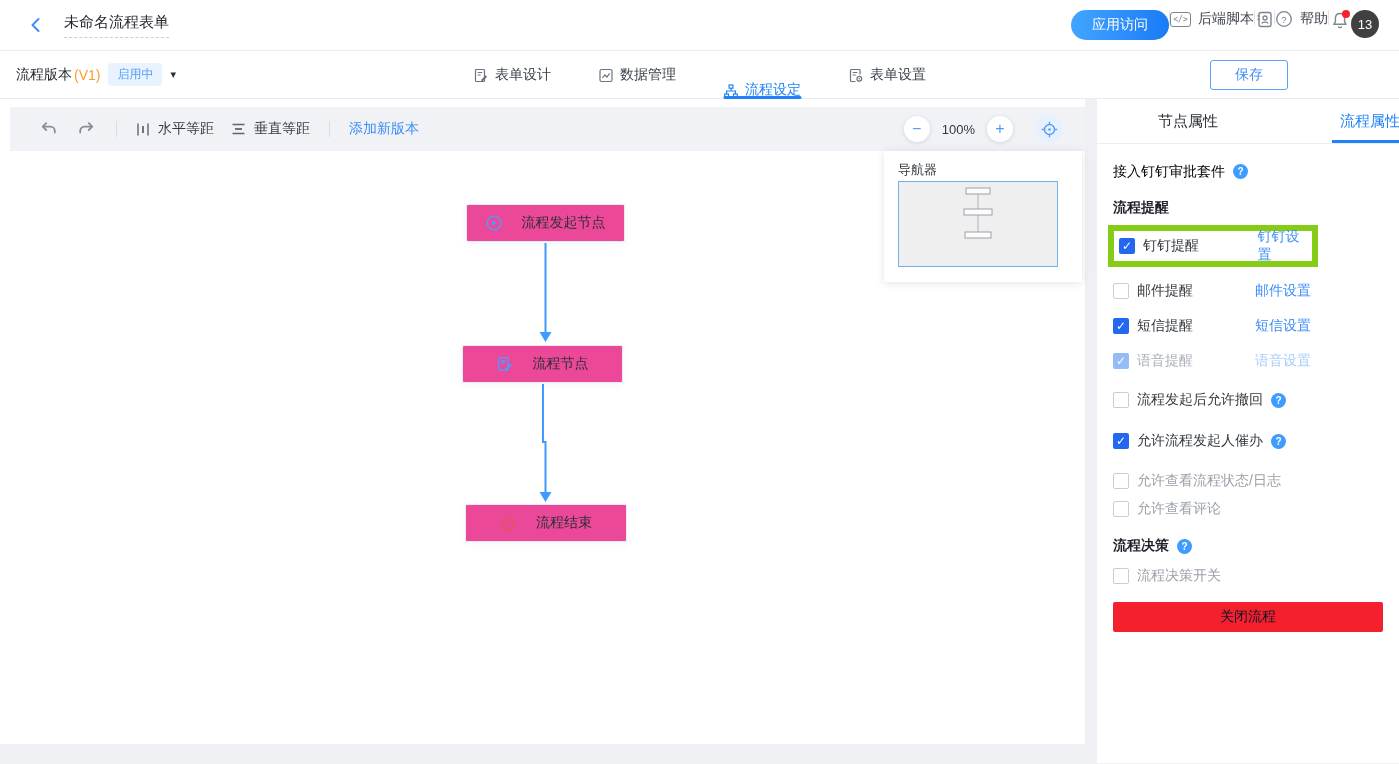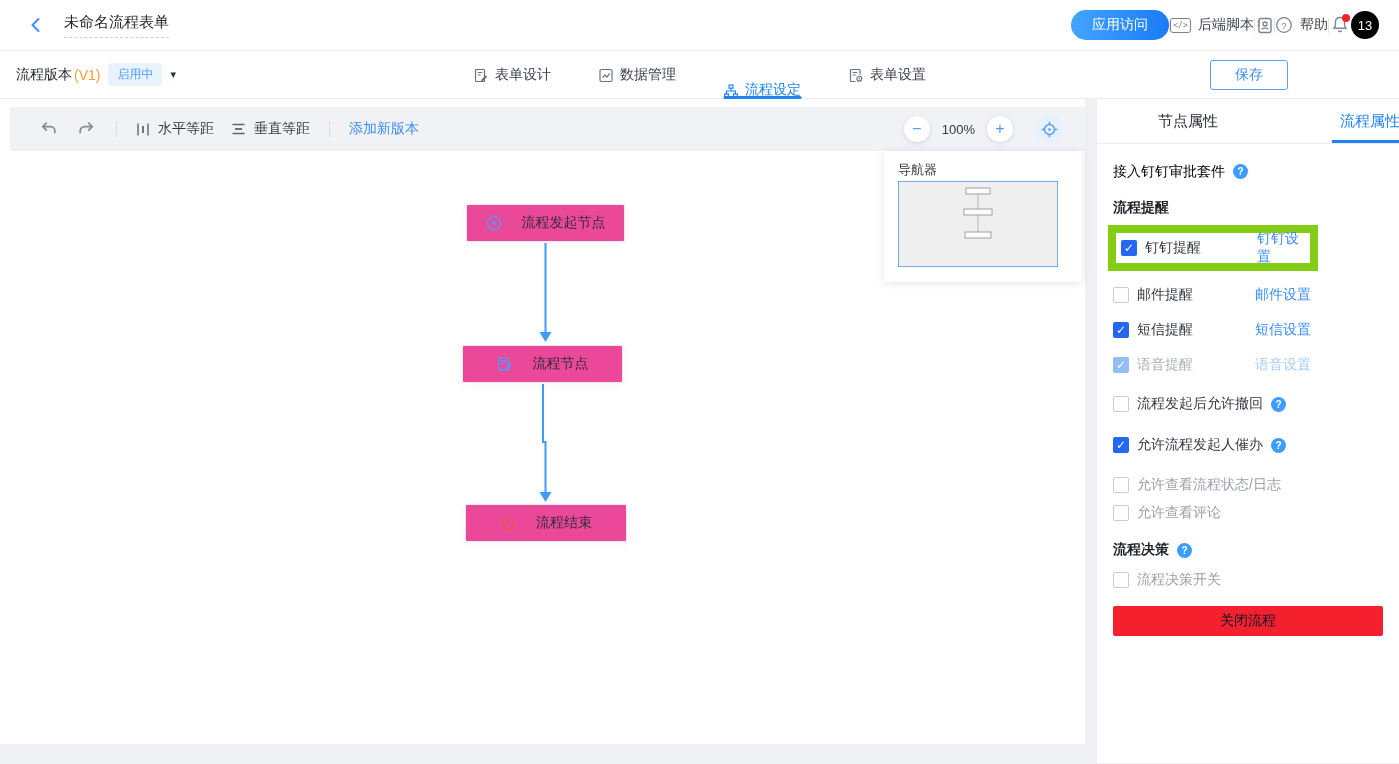--- a/index.html
+++ b/index.html
@@ -10,32 +10,32 @@
   }
   .app { width:1399px; height:764px; display:flex; flex-direction:column; }
 
   
   .header { height:51px; background:#fff; border-bottom:1px solid #ececf0;
     display:flex; align-items:center; padding:0 20px 0 26px; flex:none; }
   .h-left { display:flex; align-items:center; gap:18px; }
   .back-btn { width:20px; height:20px; display:flex; align-items:center; justify-content:center; cursor:pointer; }
   .title-wrap { padding-bottom:5px; border-bottom:1px dashed #c9ced6; }
   .page-title { font-size:15px; color:#1f2329; }
-  .h-right { margin-left:auto; display:flex; align-items:center; }
+  .h-right { margin-left:auto; display:flex; align-items:flex-start; }
   .pill-btn { height:30px; padding:0 21px; border:none; border-radius:16px; cursor:pointer;
     background:linear-gradient(90deg,#43a5ff,#1a7bf7); color:#fff; font-size:14px;
     font-family:inherit; }
   .vdiv { width:1px; height:15px; background:#e3e5ea; }
   .h-item { display:flex; align-items:center; gap:7px; color:#41464f; font-size:14px; cursor:pointer; }
   .code-badge { width:21px; height:15px; border:1px solid #7d838e; border-radius:3px;
     display:flex; align-items:center; justify-content:center;
     font-size:8px; color:#7d838e; letter-spacing:0; font-family:"DejaVu Sans Mono",monospace; }
   .bell-wrap { position:relative; width:22px; height:22px; display:flex; align-items:center; justify-content:center; cursor:pointer; }
   .bell-dot { position:absolute; top:0px; right:1px; width:8px; height:8px; background:#f5222d; border-radius:50%; }
-  .avatar { width:28px; height:28px; border-radius:50%; background:#000000; color:#fff;
+  .avatar { width:28px; height:28px; border-radius:50%; background:#404040; color:#fff;
     display:flex; align-items:center; justify-content:center; font-size:13px; cursor:pointer; }
 
   
   .vbar { height:48px; background:#fff; border-bottom:1px solid #e9ebef;
     display:flex; align-items:center; padding:0 24px 0 16px; position:relative; flex:none; }
   .v-left { display:flex; align-items:center; gap:8px; font-size:14px; color:#1f2329; cursor:pointer; }
   .v-tag { color:#ff9a2e; margin-left:-6px; }
   .status-badge { background:#e9f3ff; color:#4f9bf8; font-size:12px; border-radius:4px;
     padding:3px 9px; }
   .caret { font-size:11px; color:#2b2f36; }
@@ -110,21 +110,21 @@
     display:flex; align-items:center; }
 
   .cb { width:16px; height:16px; border-radius:2px; flex:none; cursor:pointer;
     display:inline-flex; align-items:center; justify-content:center; }
   .cb.unchecked { background:#fff; border:1px solid #c9ced6; }
   .cb.checked { background:#2468f2; color:#fff; font-size:12px; }
   .cb.checked::after { content:"✓"; }
   .cb.dis { background:#93bdf4; color:#fff; font-size:12px; }
   .cb.dis::after { content:"✓"; }
 
-  .red-box { margin:8px 0 0 -5px; width:210px; border:8px solid #84cc16;
+  .red-box { margin:8px 0 0 -5px; width:210px; border:6px solid #84cc16;
     padding:4px 0 4px 5px; }
   .rem-row { display:flex; align-items:center; height:22px; }
   .rem-row + .rem-row, .red-box + .rem-row { margin-top:13px; }
   .rem-label { margin-left:8px; width:118px; color:#33383f; }
   .rem-link { color:#3d8df5; cursor:pointer; }
   .rem-row.disabled .rem-label { color:#aab0b8; }
   .rem-row.disabled .rem-link { color:#a9cdf8; }
 
   .opt-row { display:flex; align-items:center; height:22px; }
   .opt-label { margin-left:8px; color:#33383f; }

